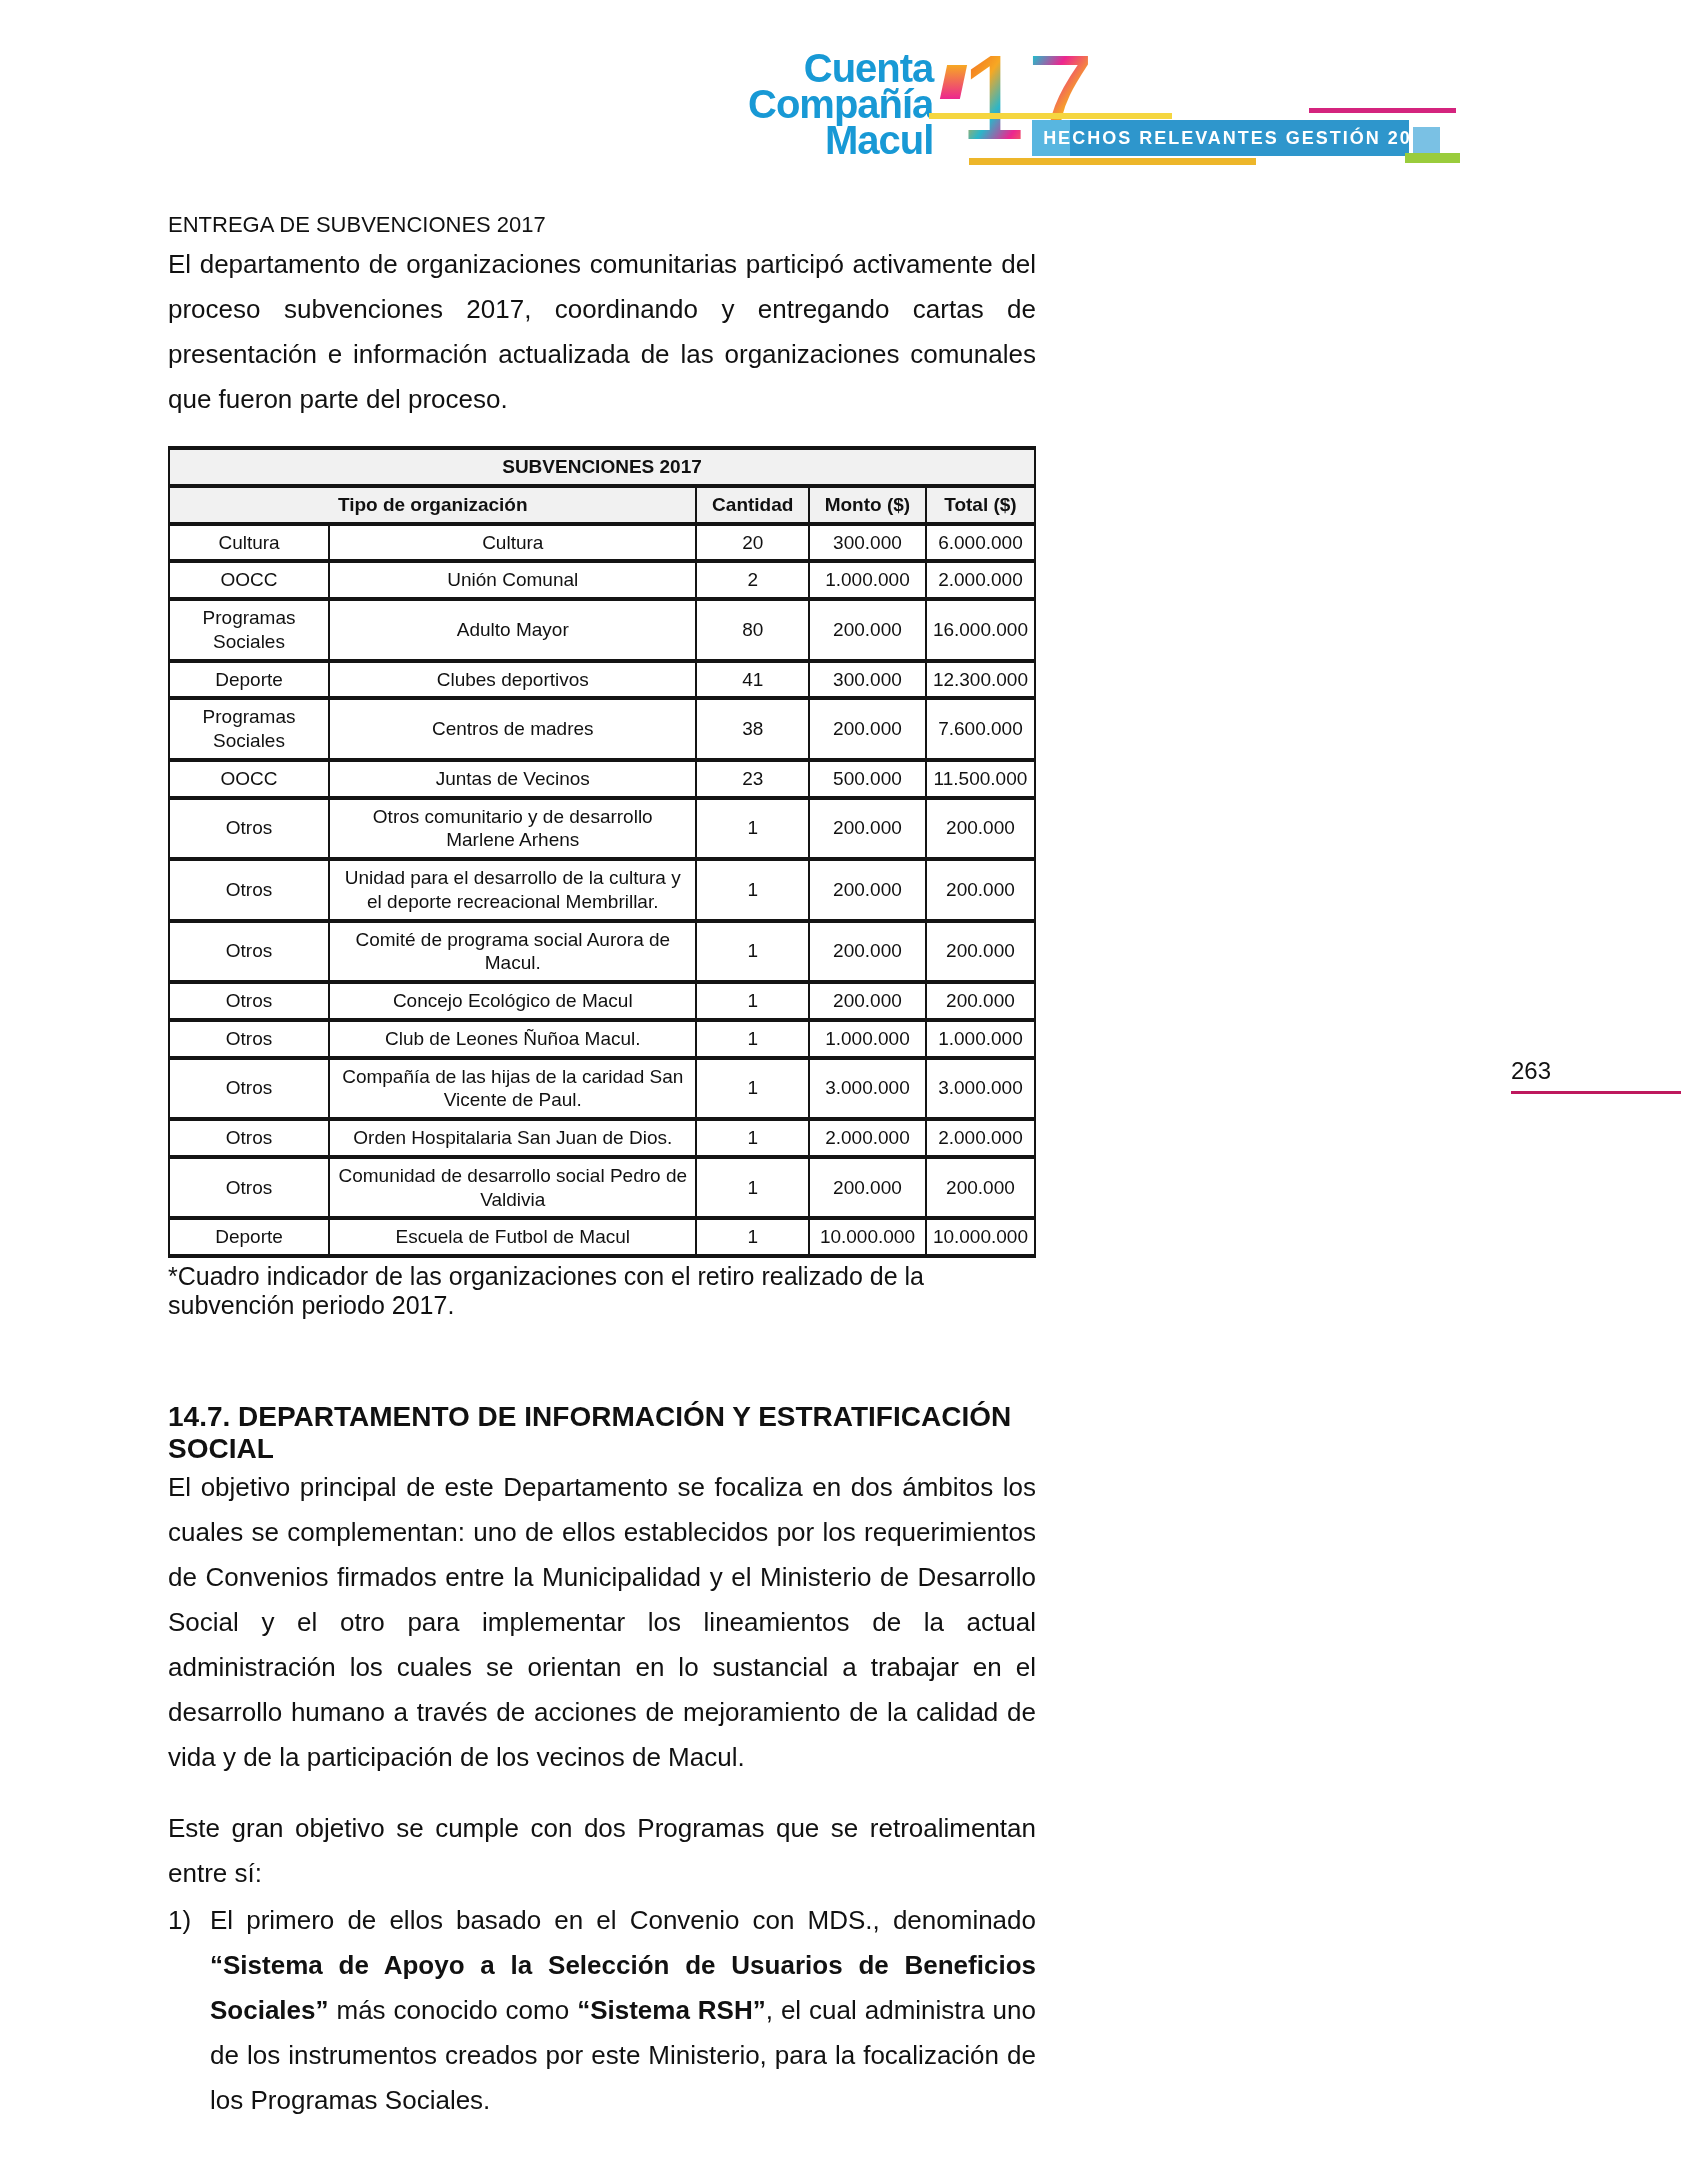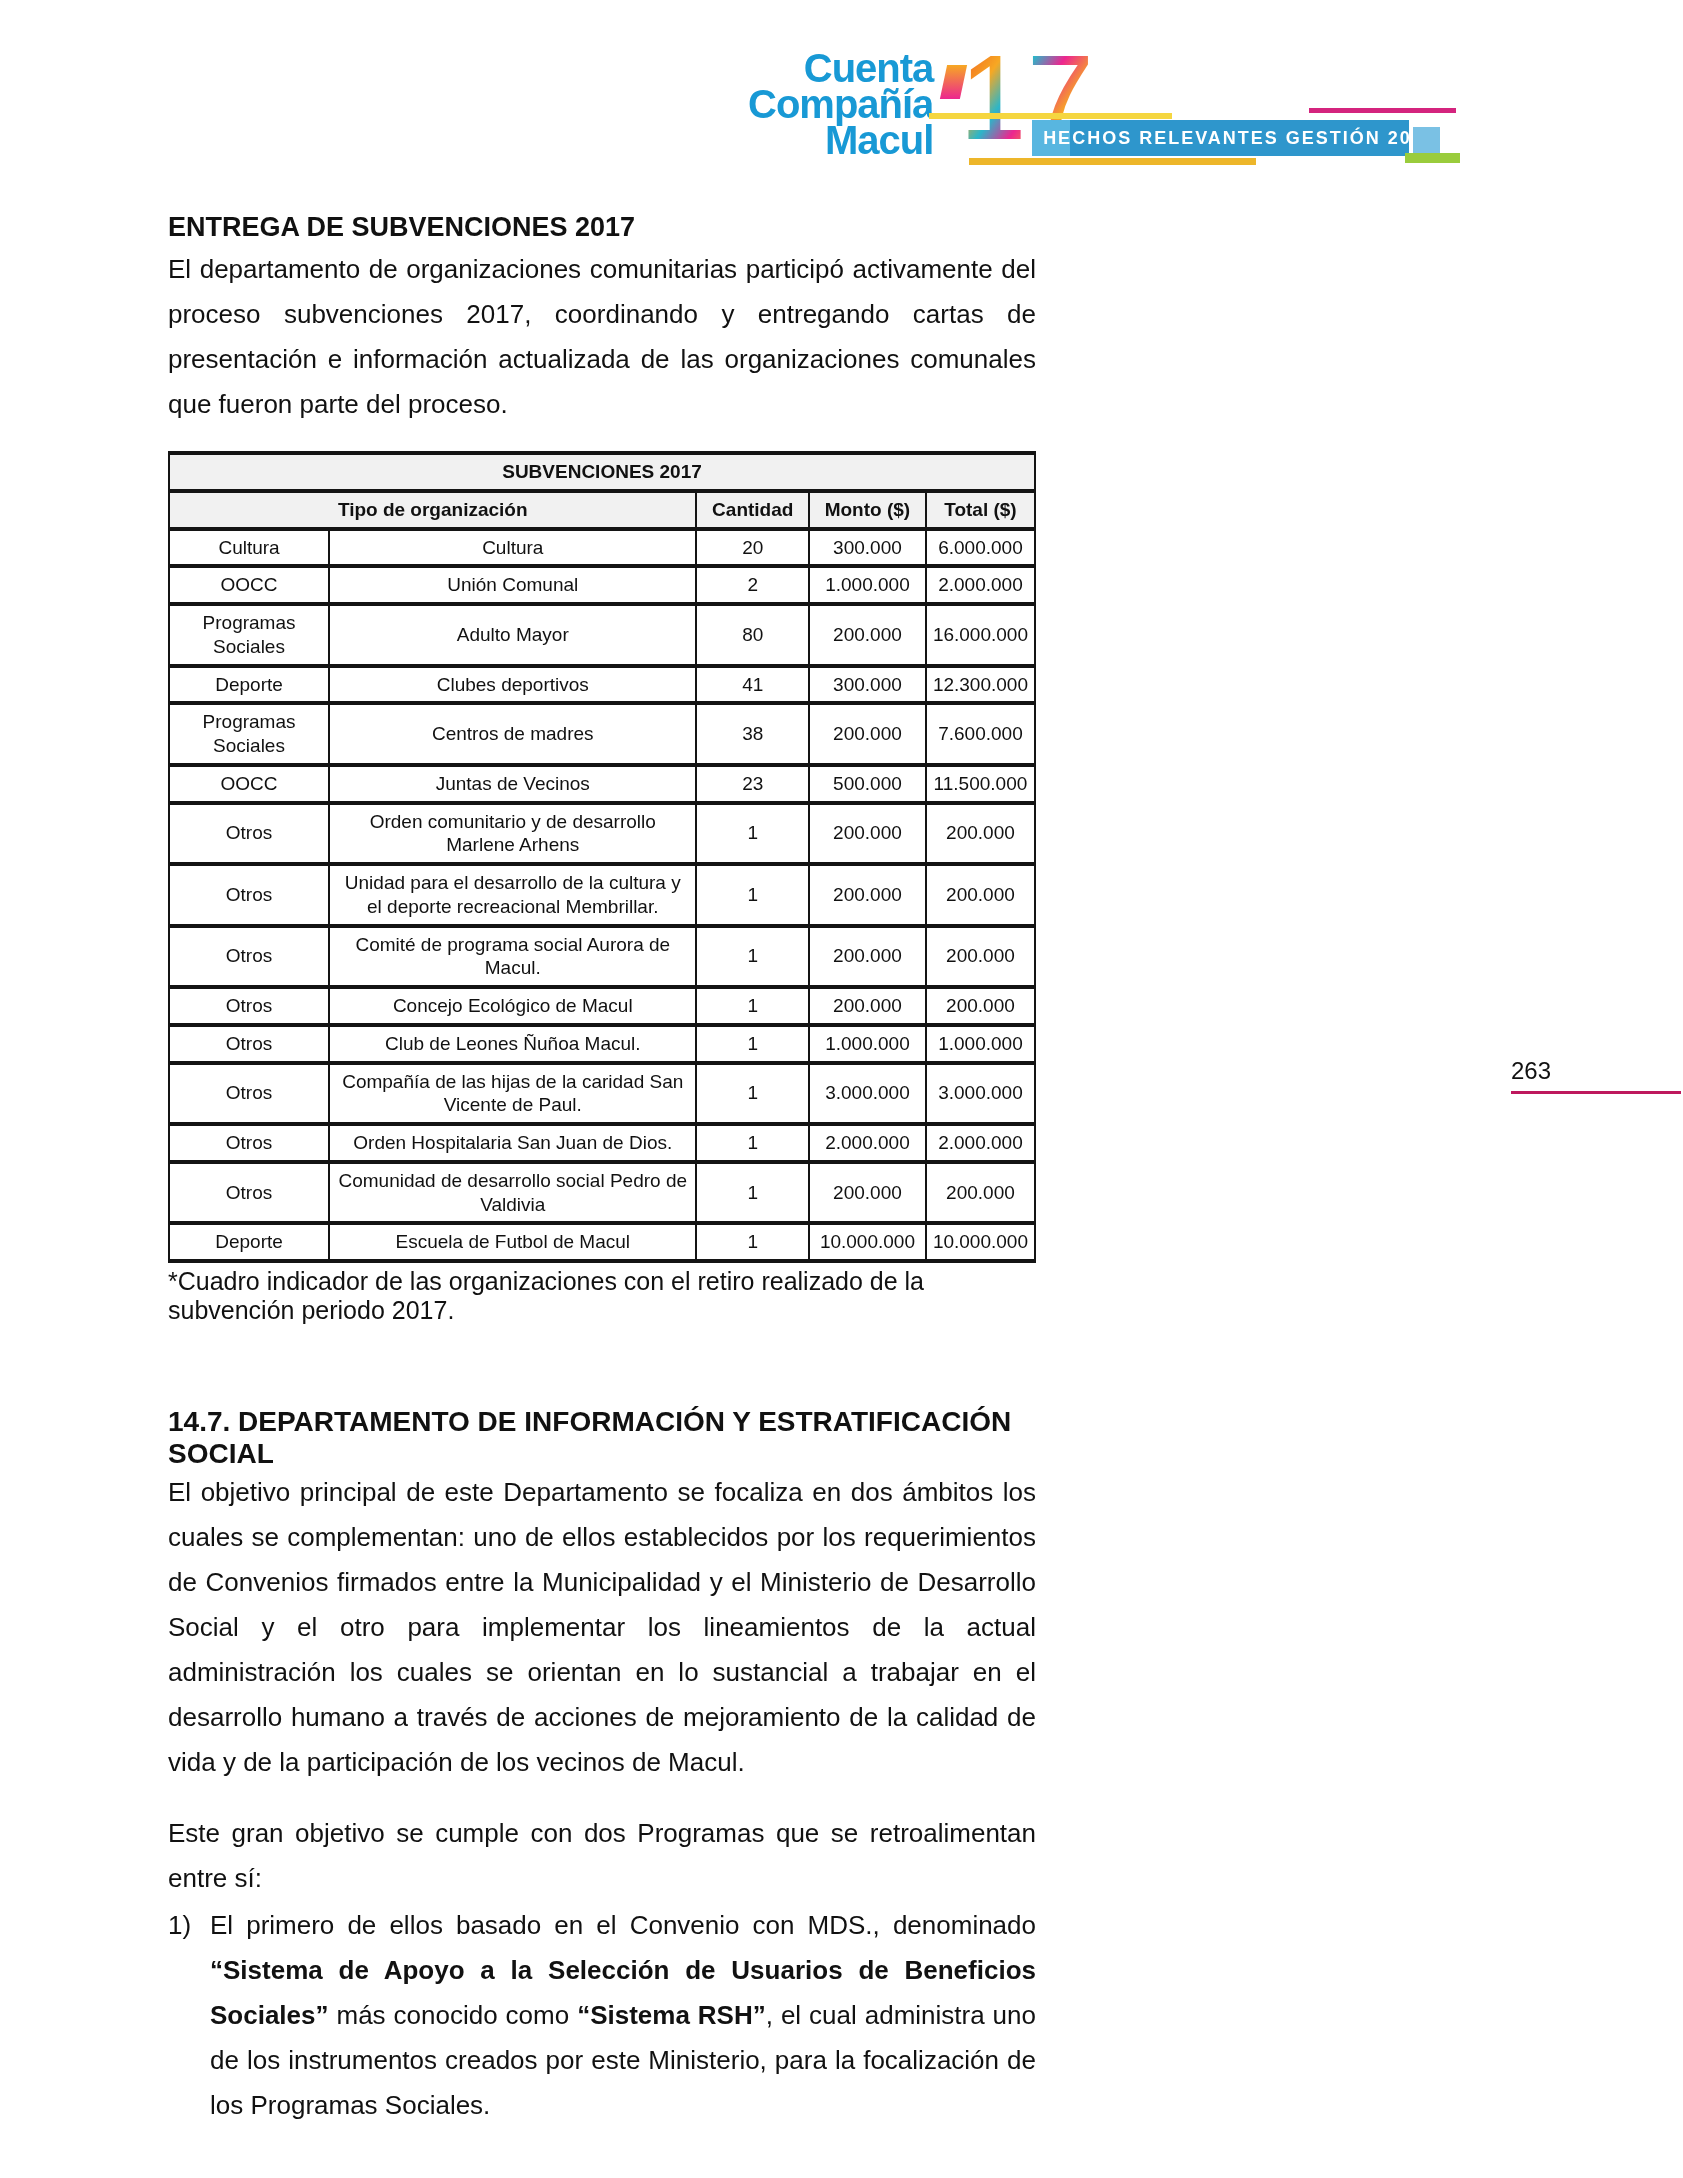--- a/index.html
+++ b/index.html
@@ -75,22 +75,22 @@
   }
 
   
   .content {
     position: absolute;
     left: 168px;
     top: 200px;
     width: 868px;
   }
   .h-bold {
-    font-size: 27px;
-    font-weight: bold;
+    font-size: 22px;
+    font-weight: normal;
     margin: 0 0 4px 0;
   }
   .para {
     font-size: 26px;
     line-height: 45px;
     text-align: justify;
     margin: 0;
   }
 
   
@@ -236,21 +236,21 @@
           </tr>
           <tr>
             <td>OOCC</td>
             <td>Juntas de Vecinos</td>
             <td>23</td>
             <td>500.000</td>
             <td>11.500.000</td>
           </tr>
           <tr>
             <td>Otros</td>
-            <td>Orden comunitario y de desarrollo Marlene Arhens</td>
+            <td>Otros comunitario y de desarrollo Marlene Arhens</td>
             <td>1</td>
             <td>200.000</td>
             <td>200.000</td>
           </tr>
           <tr>
             <td>Otros</td>
             <td>Unidad para el desarrollo de la cultura y el deporte recreacional Membrillar.</td>
             <td>1</td>
             <td>200.000</td>
             <td>200.000</td>

